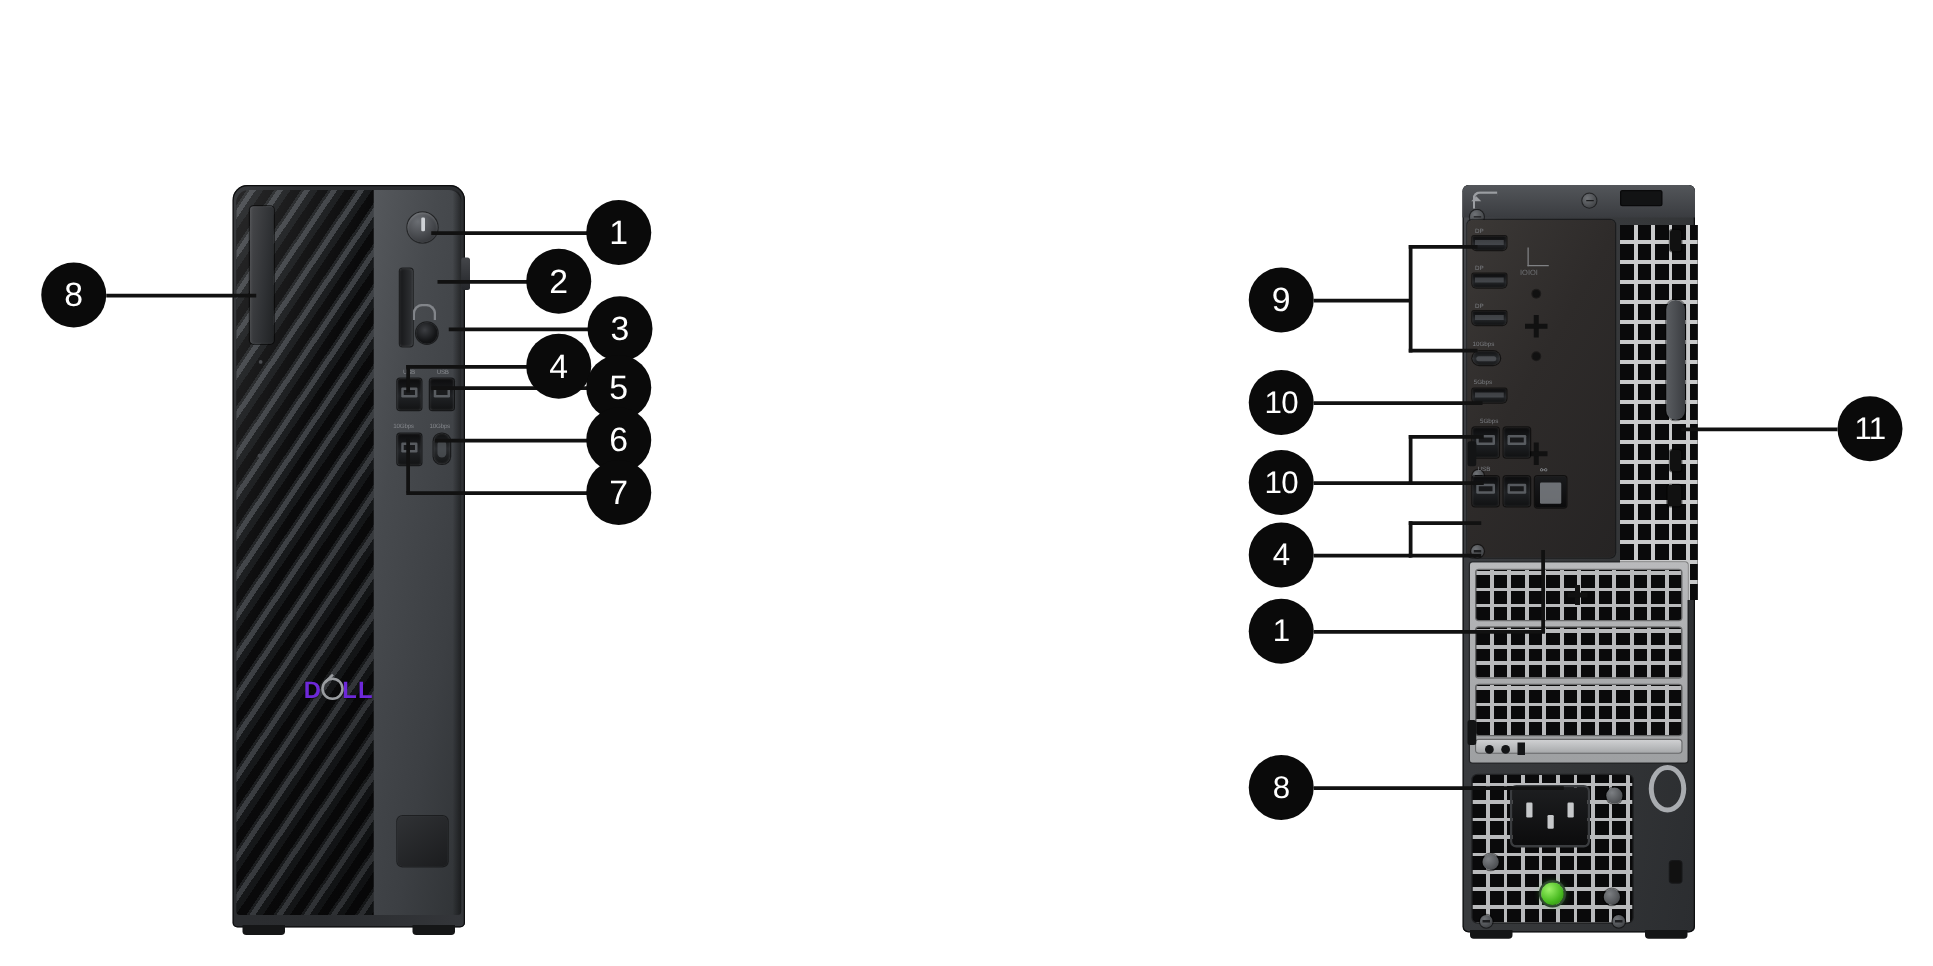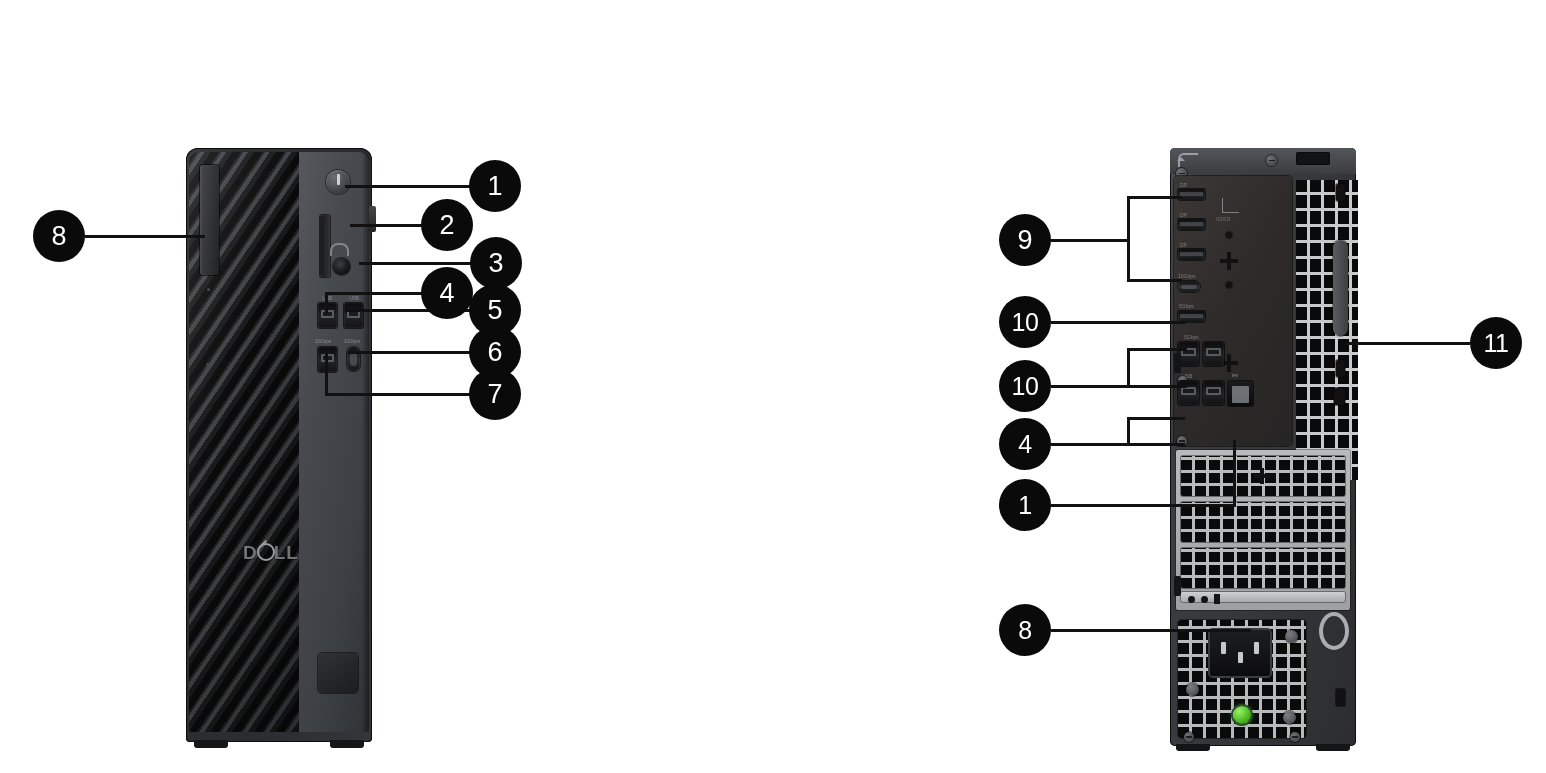--- a/index.html
+++ b/index.html
@@ -86,21 +86,21 @@
     background:#1a1b1d;}
   
   .usbC{position:absolute;width:13px;height:24px;border-radius:6px;
     background:linear-gradient(180deg,#101112,#2a2c2f 50%,#141516);
     box-shadow:0 0 0 1px rgba(0,0,0,.6),0 0 2px rgba(255,255,255,.14) inset;}
   .usbC:after{content:"";position:absolute;left:3px;right:3px;top:5px;bottom:5px;
     border-radius:4px;background:#5e6267;opacity:.6;}
   
   .f-logo{position:absolute;left:50px;top:392px;width:70px;height:26px;
     display:flex;align-items:center;justify-content:center;z-index:4;}
-  .f-logo span{font-size:19px;font-weight:700;color:#737373;letter-spacing:1px;
+  .f-logo span{font-size:19px;font-weight:700;color:#6d28d9;letter-spacing:1px;
     text-shadow:0 1px 1px rgba(0,0,0,.6);}
   .f-logo em{font-style:normal;display:inline-block;width:14px;height:14px;
     border:2.5px solid #9a9da1;border-radius:50%;position:relative;margin:0 -1px;
     vertical-align:-2px;}
   .f-logo em:after{content:"";position:absolute;left:1px;top:1px;width:9px;height:2px;
     background:#9a9da1;transform:rotate(-45deg);transform-origin:left center;}
   
   .f-badge{position:absolute;right:14px;bottom:49px;width:40px;height:40px;border-radius:4px;
     background:linear-gradient(145deg,#303235,#1b1c1e);
     box-shadow:0 0 0 1px rgba(0,0,0,.5);z-index:4;}

